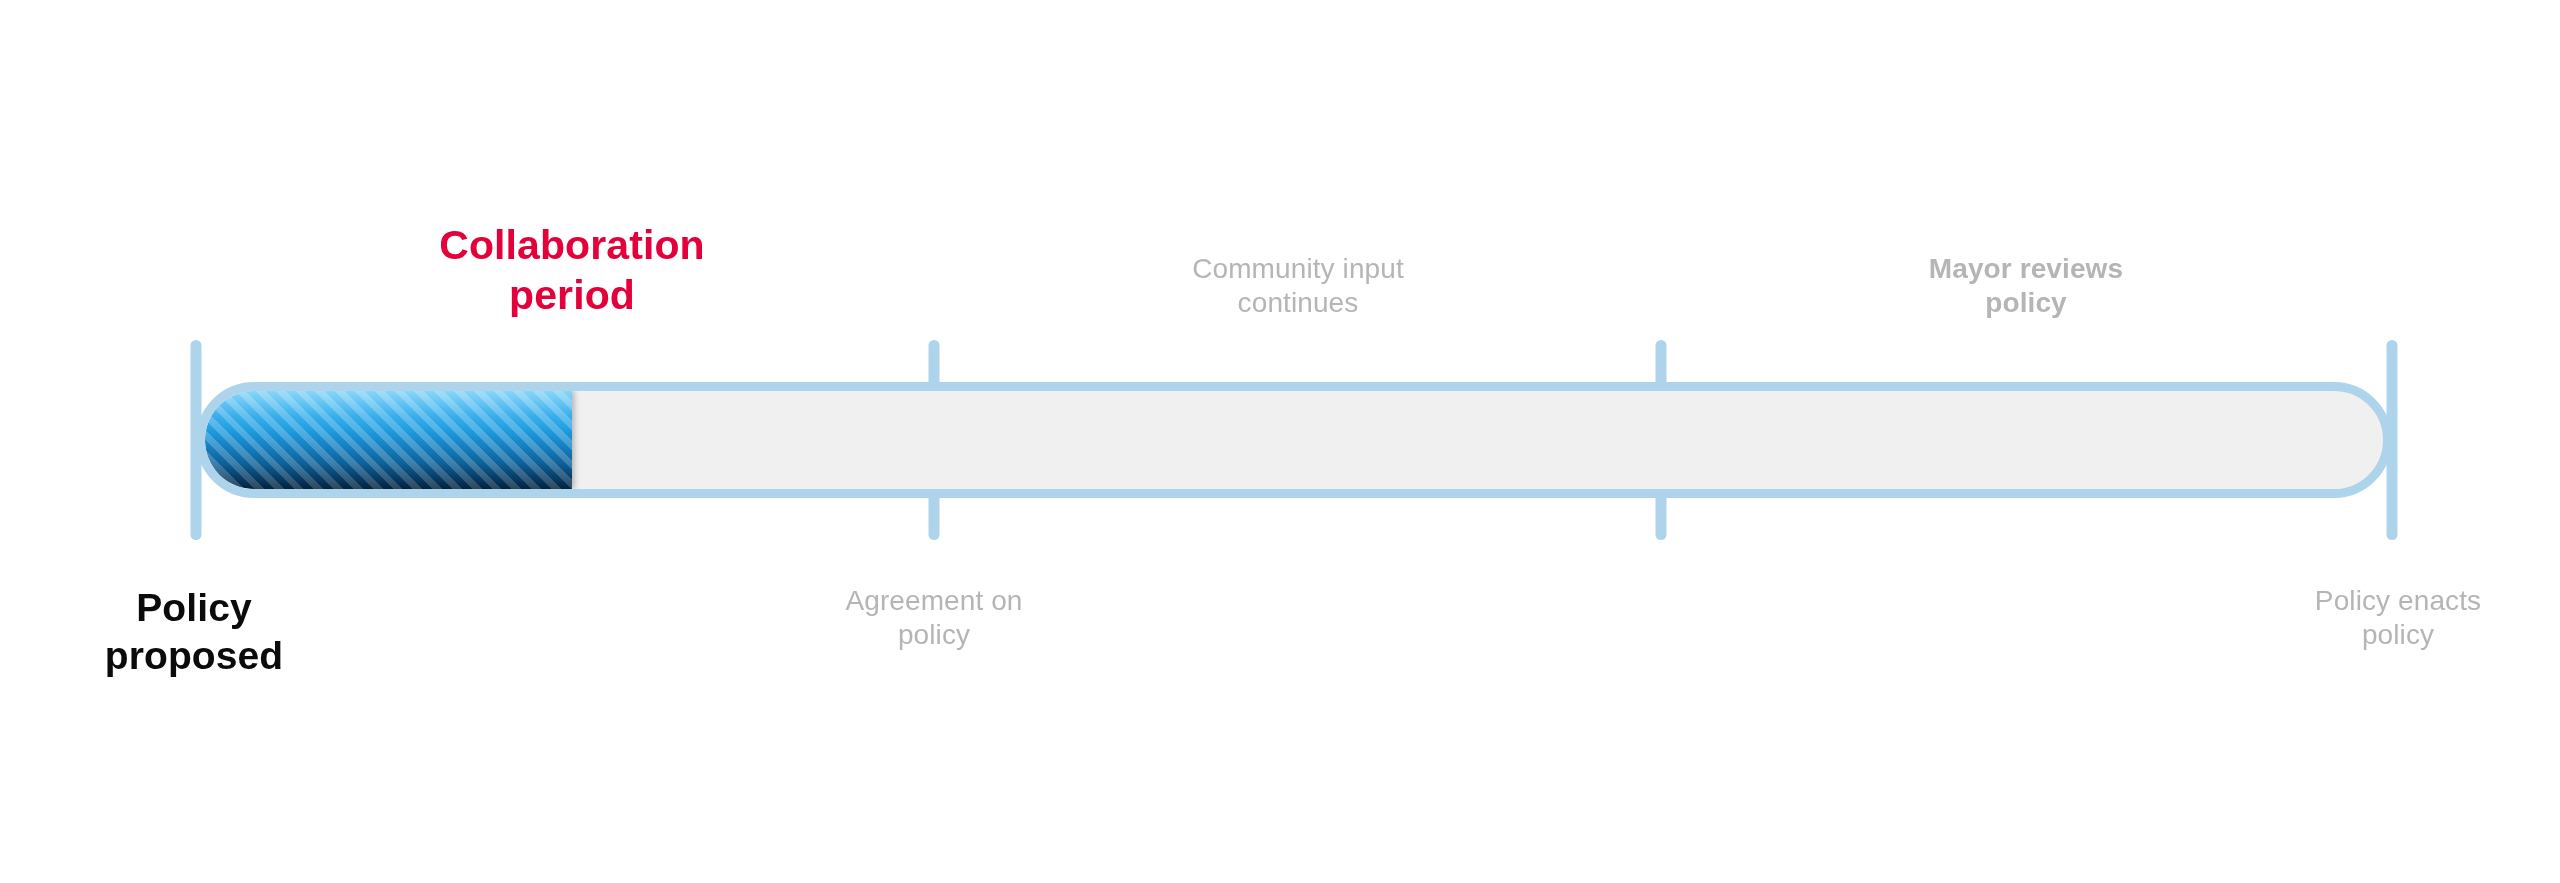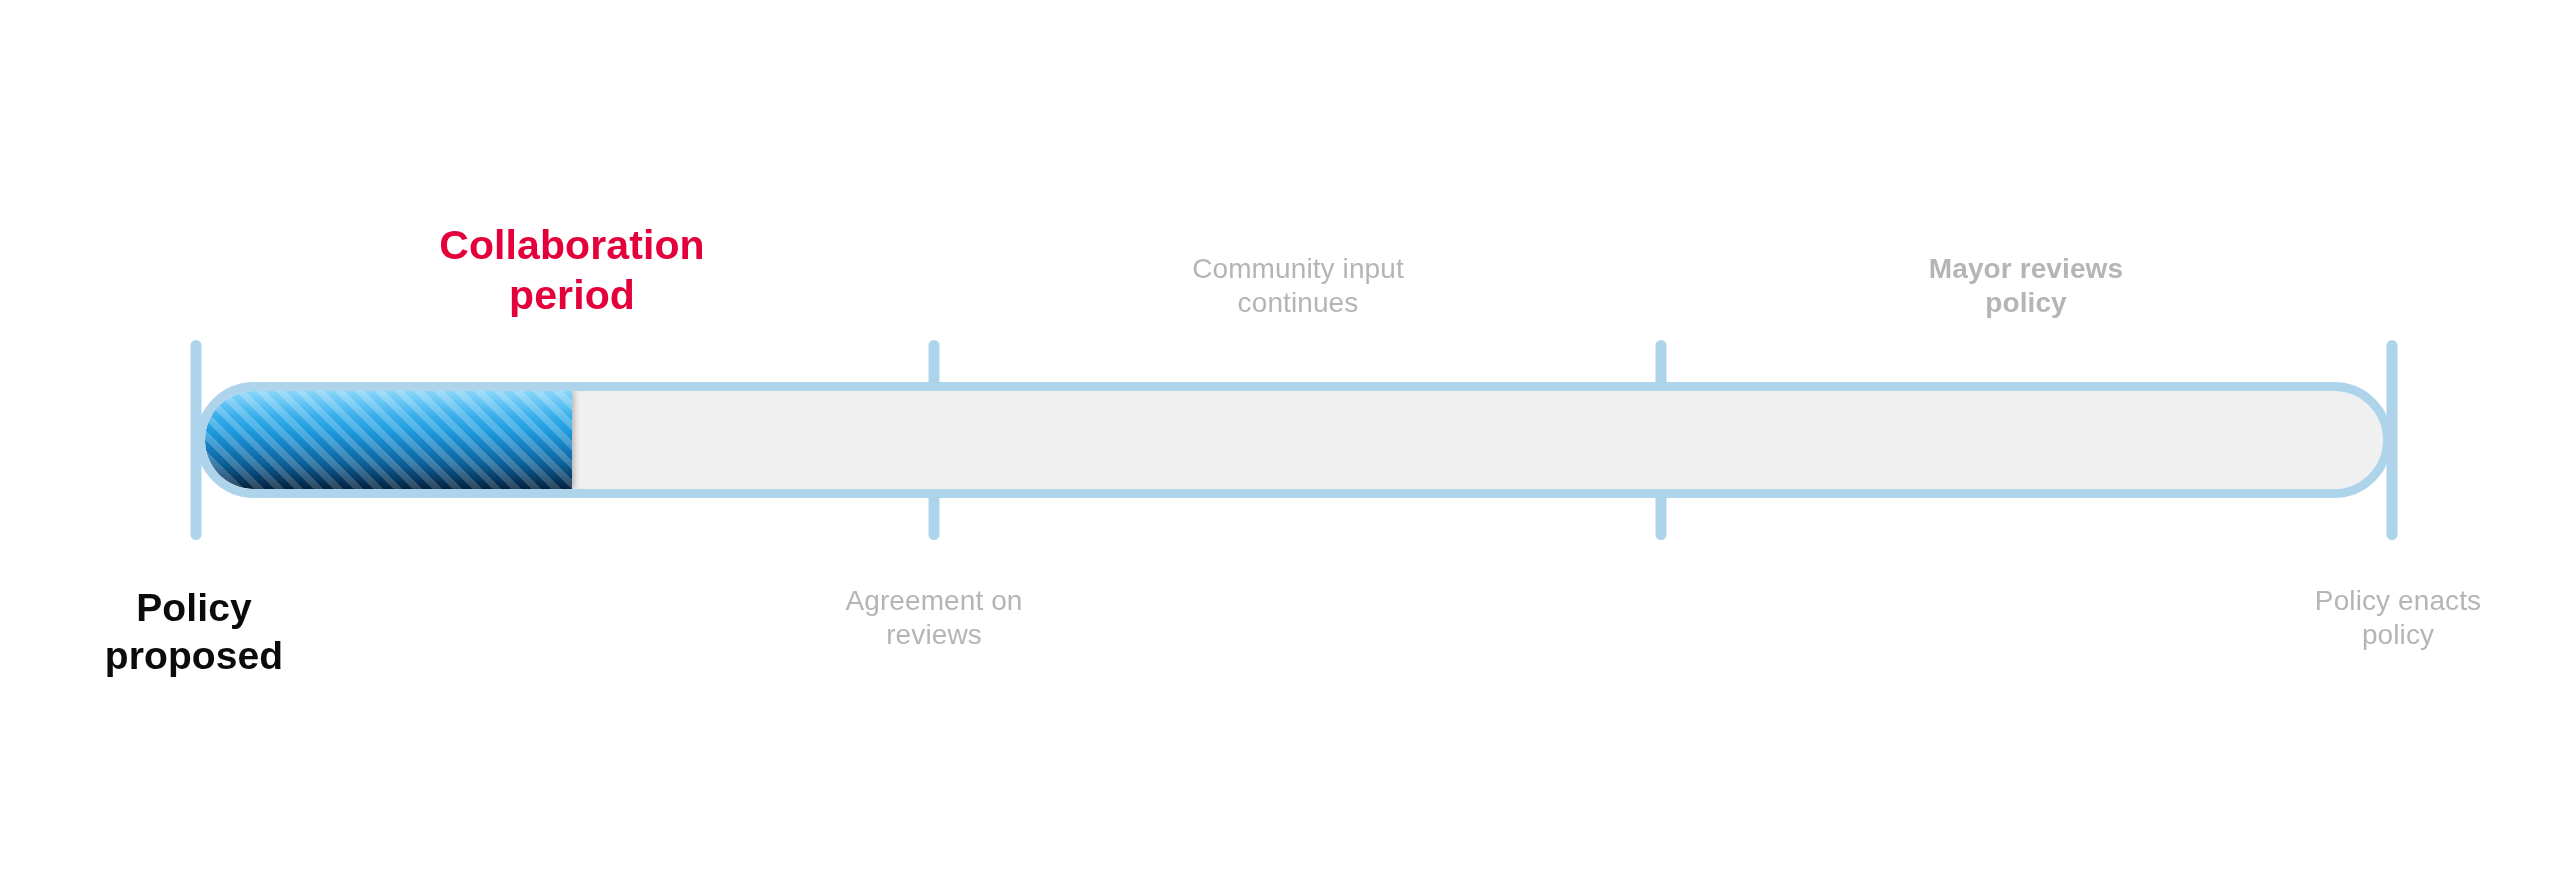--- a/index.html
+++ b/index.html
@@ -141,17 +141,17 @@
   <div class="label above active-accent" style="left: 563px;">Collaboration
 period</div>
   <div class="label above muted" style="left: 1289px;">Community input
 continues</div>
   <div class="label above muted" style="left: 2017px; font-weight: bold;">Mayor reviews
 policy</div>
 
   <div class="label below active-dark" style="left: 185px;">Policy
 proposed</div>
   <div class="label below muted" style="left: 925px;">Agreement on
-reviews</div>
+policy</div>
   <div class="label below muted" style="left: 2389px;">Policy enacts
 policy</div>
 
 </div>
 
 </body></html>

